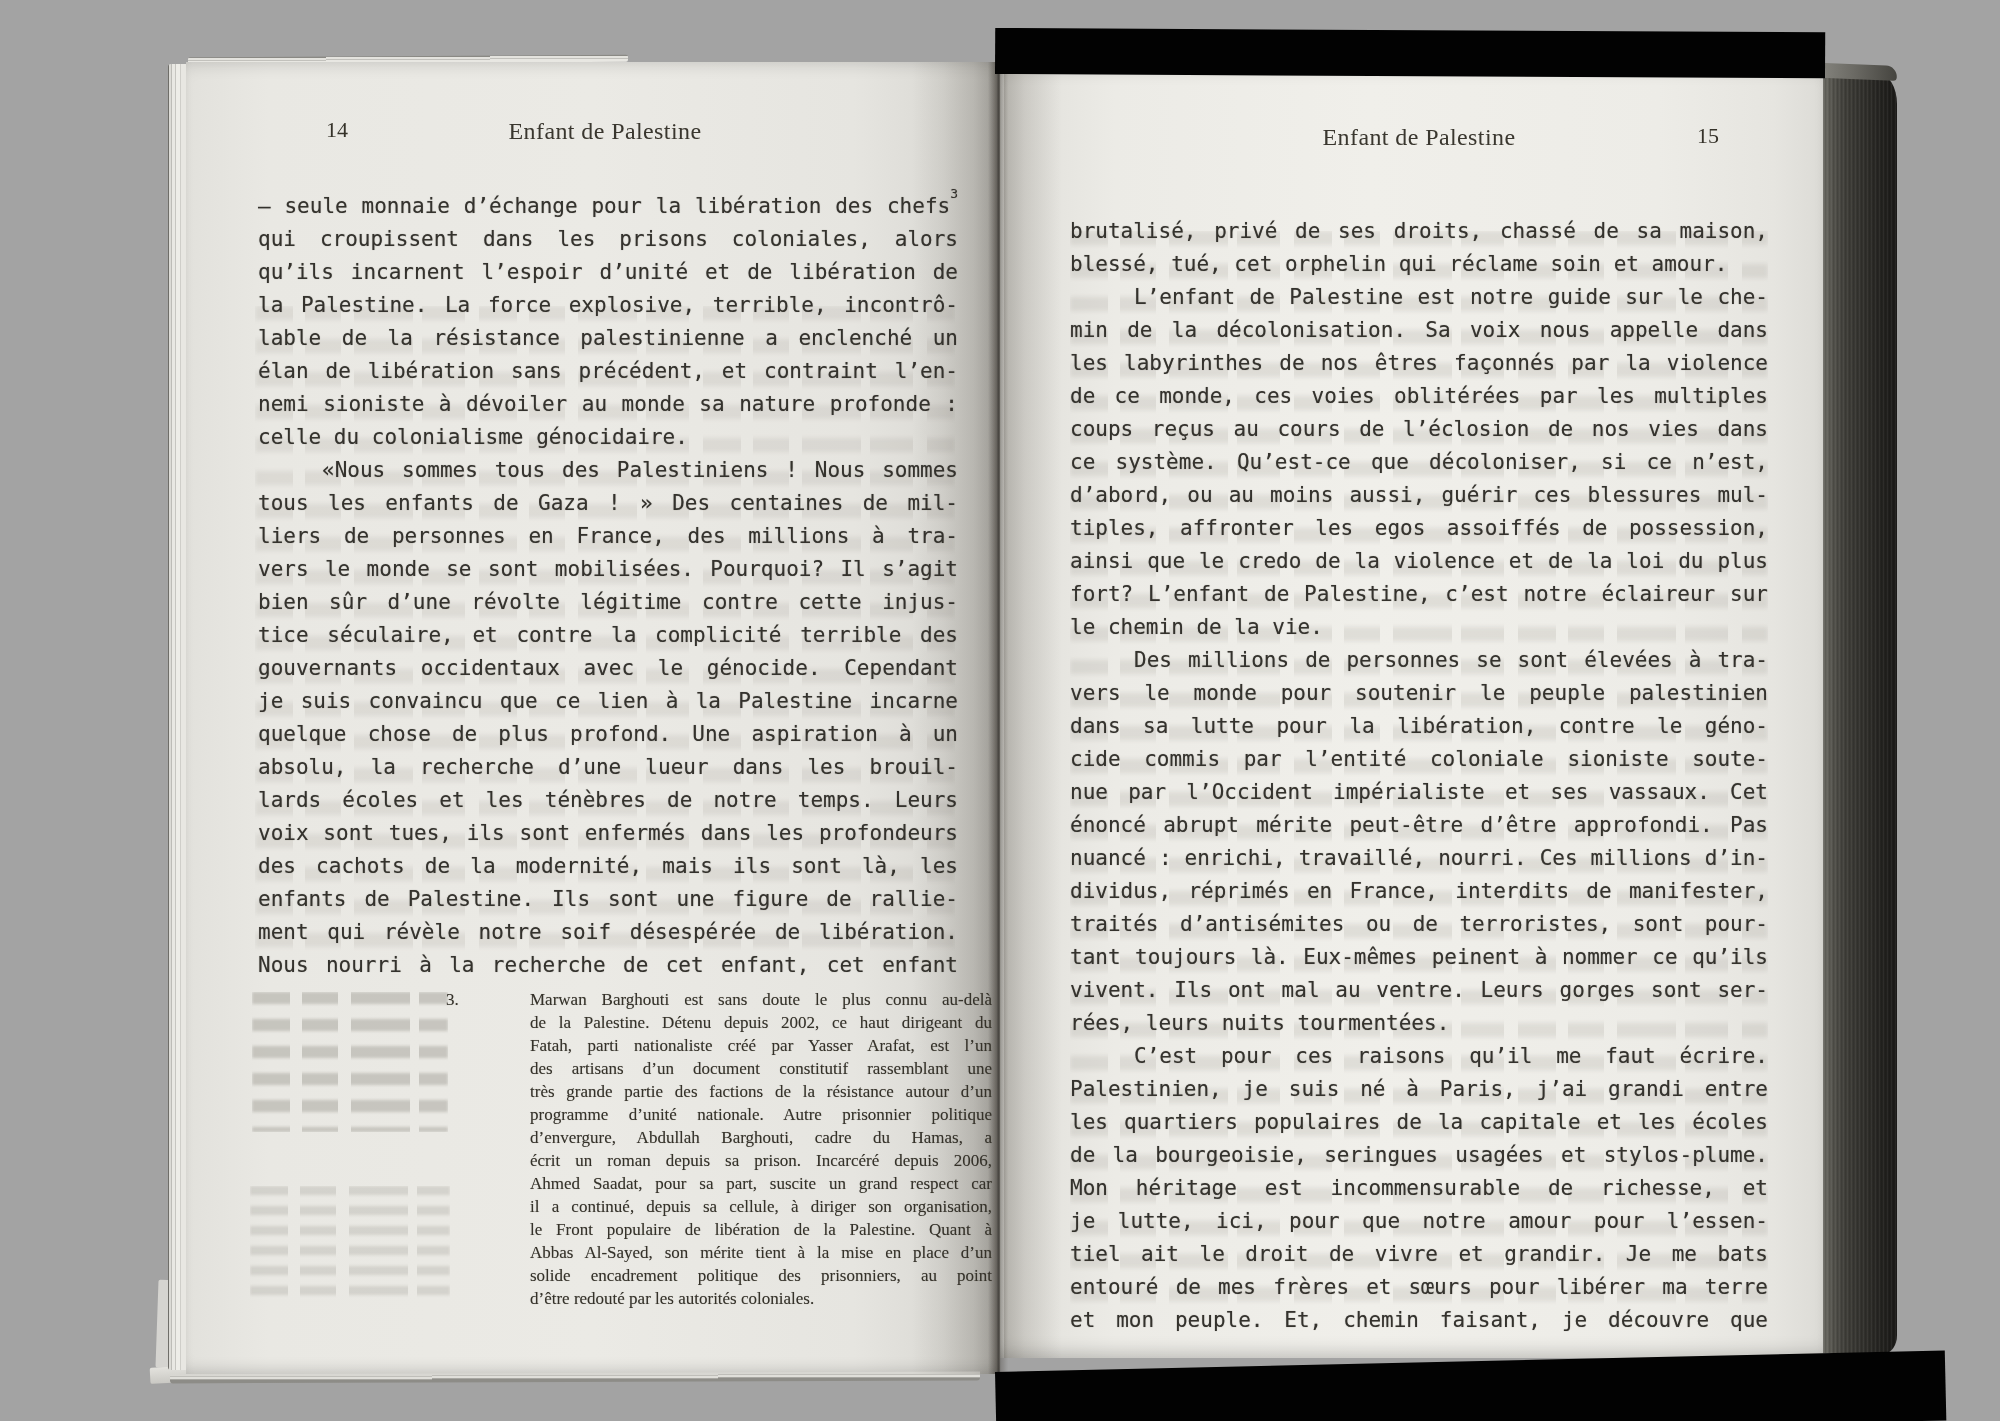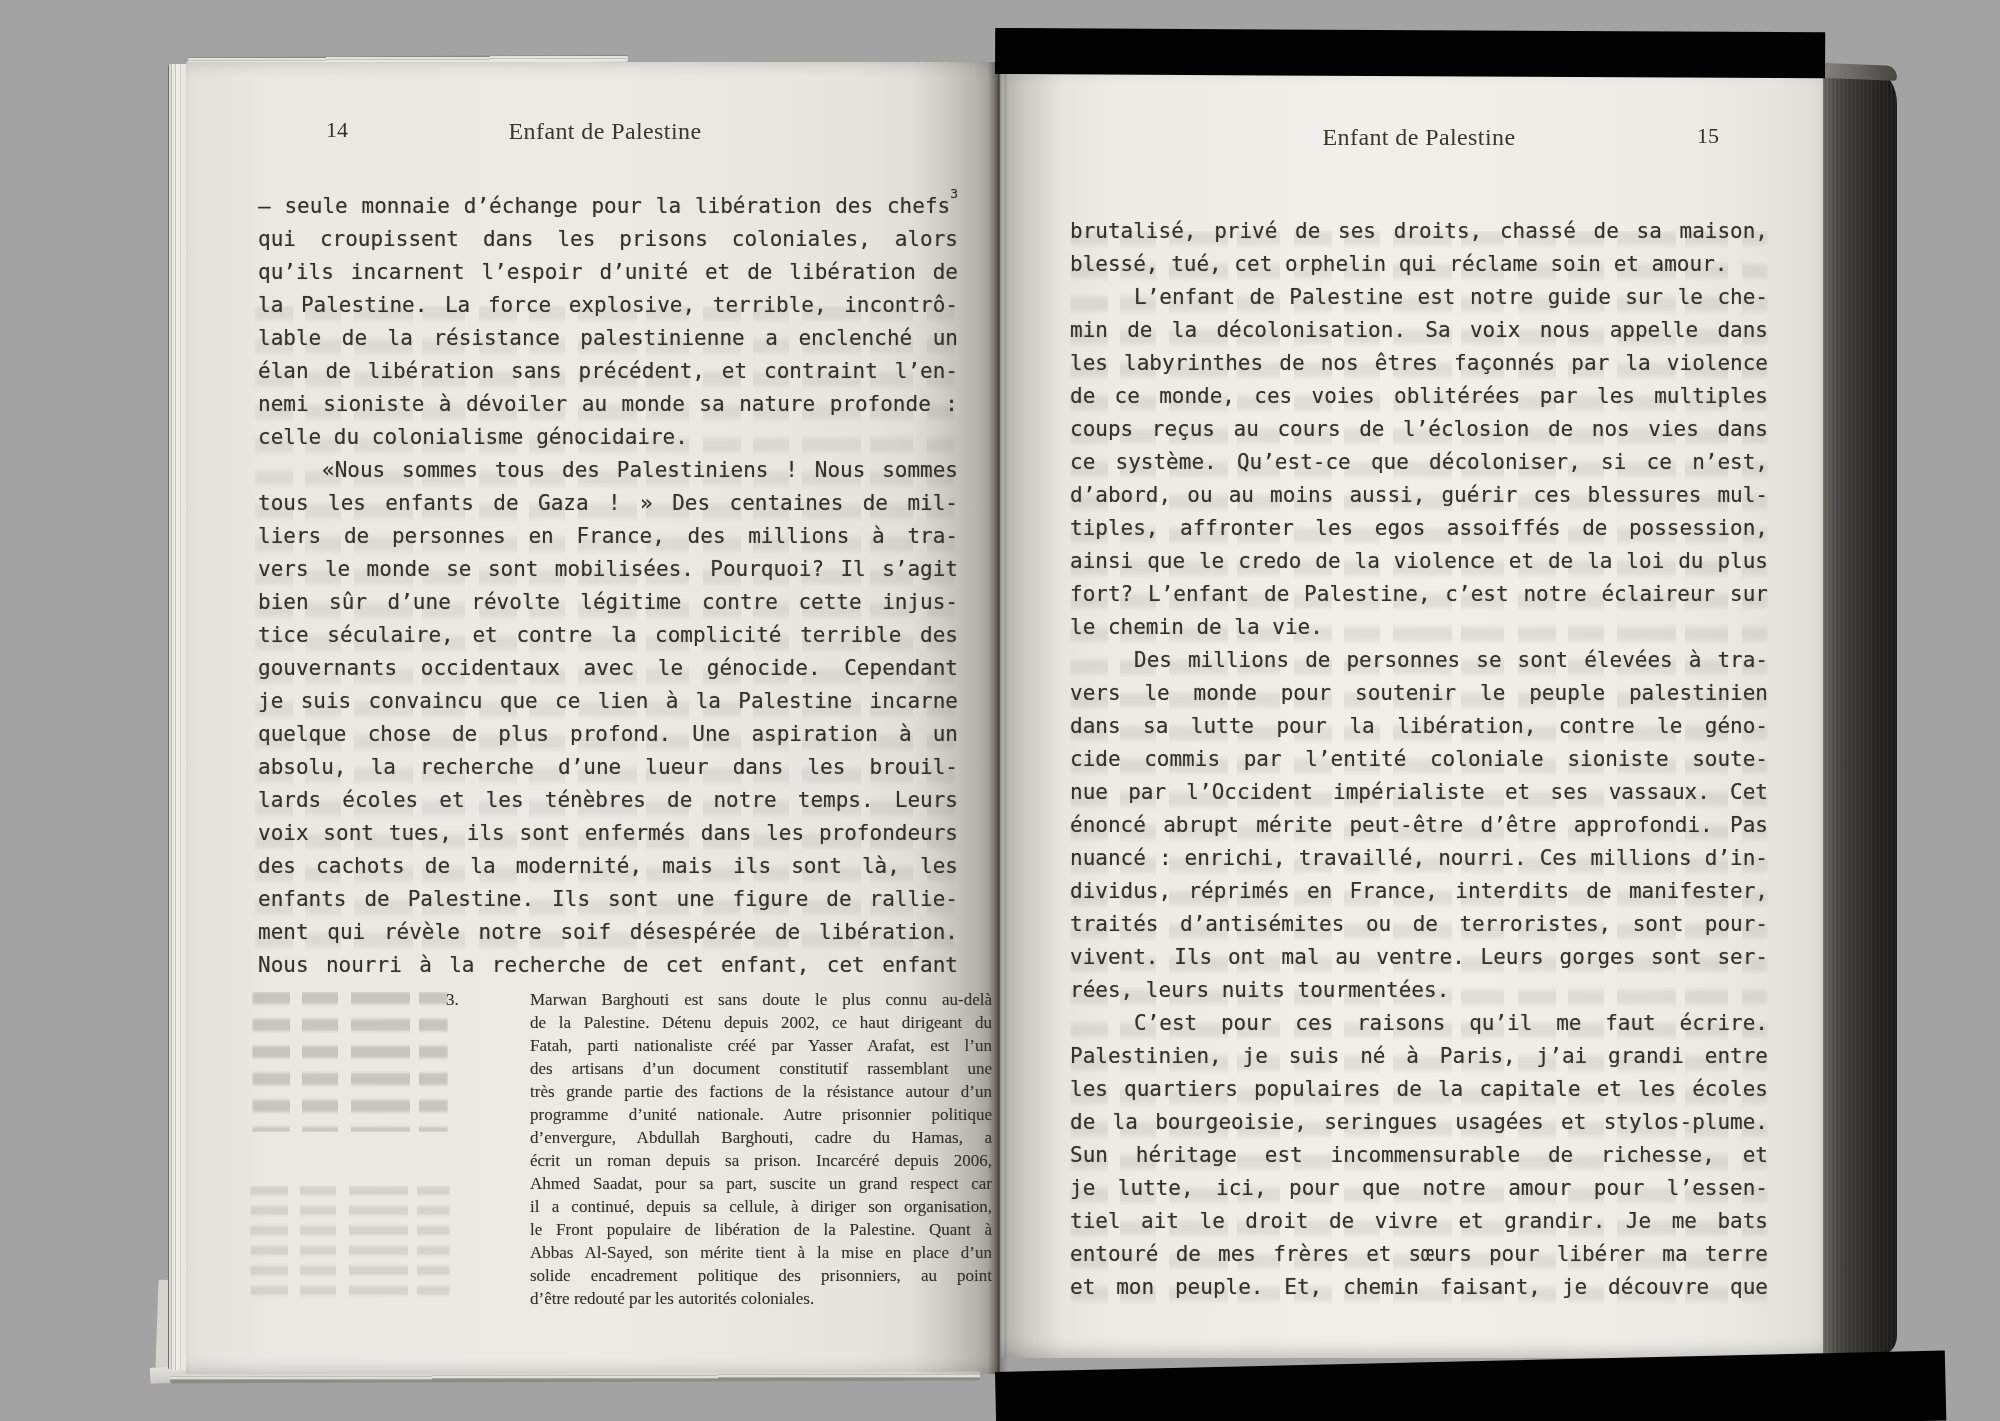--- a/index.html
+++ b/index.html
@@ -169,27 +169,28 @@
       <div class="line end">le chemin de la vie.</div>
       <div class="line indent">Des millions de personnes se sont élevées à tra-</div>
       <div class="line">vers le monde pour soutenir le peuple palestinien</div>
       <div class="line">dans sa lutte pour la libération, contre le géno-</div>
       <div class="line">cide commis par l’entité coloniale sioniste soute-</div>
       <div class="line">nue par l’Occident impérialiste et ses vassaux. Cet</div>
       <div class="line">énoncé abrupt mérite peut-être d’être approfondi. Pas</div>
       <div class="line">nuancé : enrichi, travaillé, nourri. Ces millions d’in-</div>
       <div class="line">dividus, réprimés en France, interdits de manifester,</div>
       <div class="line">traités d’antisémites ou de terroristes, sont pour-</div>
+      <div class="line">tant toujours là. Eux-mêmes peinent à nommer ce qu’ils</div>
       <div class="line">vivent. Ils ont mal au ventre. Leurs gorges sont ser-</div>
       <div class="line end">rées, leurs nuits tourmentées.</div>
       <div class="line indent">C’est pour ces raisons qu’il me faut écrire.</div>
       <div class="line">Palestinien, je suis né à Paris, j’ai grandi entre</div>
       <div class="line">les quartiers populaires de la capitale et les écoles</div>
       <div class="line">de la bourgeoisie, seringues usagées et stylos-plume.</div>
-      <div class="line">Sun héritage est incommensurable de richesse, et</div>
+      <div class="line">Mon héritage est incommensurable de richesse, et</div>
       <div class="line">je lutte, ici, pour que notre amour pour l’essen-</div>
       <div class="line">tiel ait le droit de vivre et grandir. Je me bats</div>
       <div class="line">entouré de mes frères et sœurs pour libérer ma terre</div>
       <div class="line">et mon peuple. Et, chemin faisant, je découvre que</div>
     </div>
 
   <div class="wedge wedge-top-right"></div>
   <div class="wedge wedge-bottom-right"></div>
 </div>
 

